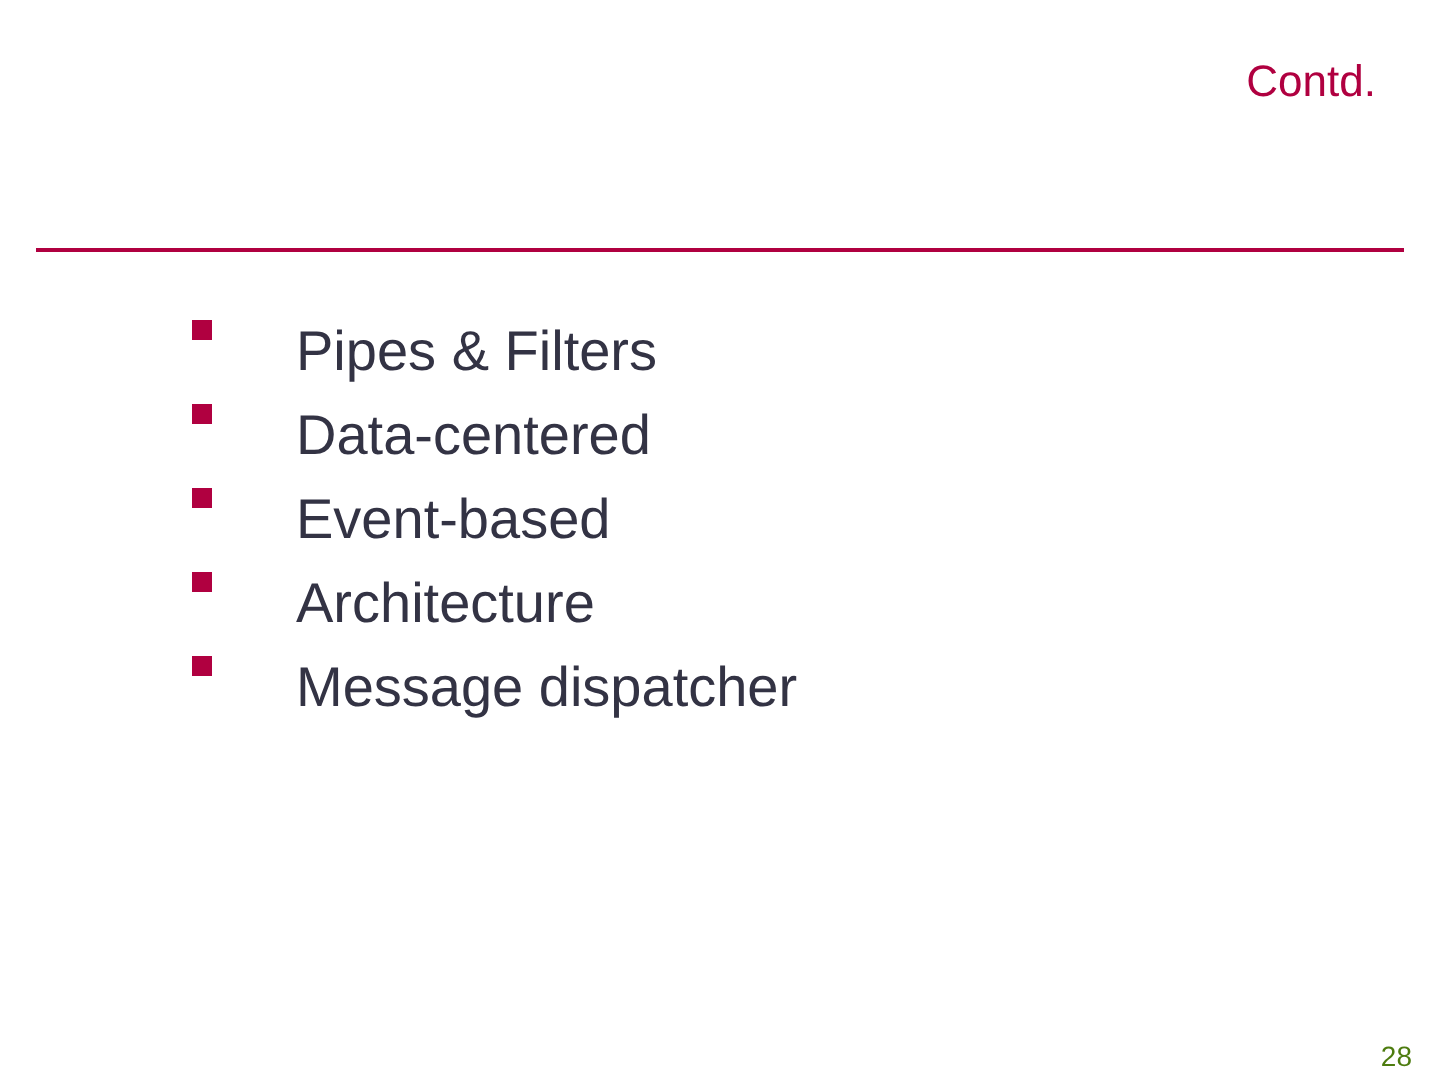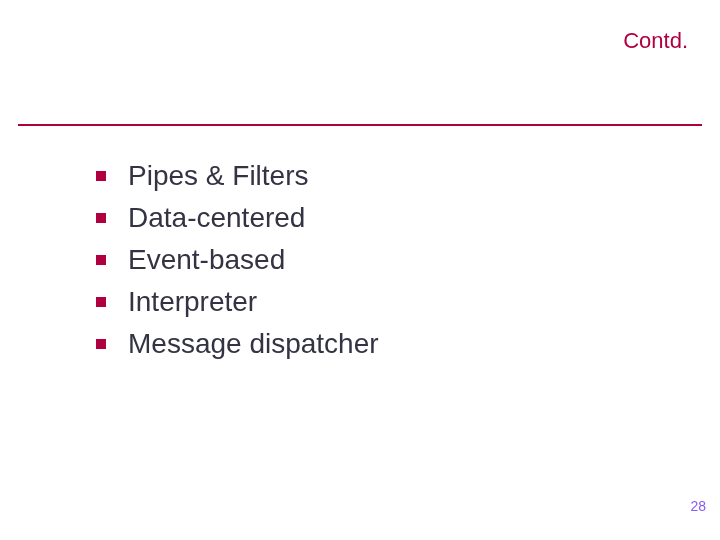--- a/index.html
+++ b/index.html
@@ -43,40 +43,40 @@
     background: #b00040;
   }
   .bullets {
     position: absolute;
     top: 160px;
     left: 96px;
     list-style: none;
   }
   .bullets li {
     display: flex;
-    align-items: center;
     margin-bottom: 10px;
+    gap: 20px;
   }
   .bullet-square {
     width: 10px;
     height: 10px;
     background: #b00040;
     margin-right: 22px;
     flex-shrink: 0;
   }
   .bullet-text {
     color: #333344;
     font-size: 28px;
     font-weight: 400;
   }
   .page-num {
     position: absolute;
-    bottom: 26px;
+    bottom: 4px;
     right: 14px;
-    color: #8b5cf6;
+    color: #4d7c0f;
     font-size: 14px;
   }
 </style>
 </head>
 <body>
 
 <div class="slide">
 
   <div class="contd">Contd.</div>
 
@@ -91,21 +91,21 @@
     <li>
       <span class="bullet-square"></span>
       <span class="bullet-text">Data-centered</span>
     </li>
     <li>
       <span class="bullet-square"></span>
       <span class="bullet-text">Event-based</span>
     </li>
     <li>
       <span class="bullet-square"></span>
-      <span class="bullet-text">Interpreter</span>
+      <span class="bullet-text">Architecture</span>
     </li>
     <li>
       <span class="bullet-square"></span>
       <span class="bullet-text">Message dispatcher</span>
     </li>
   </ul>
 
   <div class="page-num">28</div>
 
 </div>

